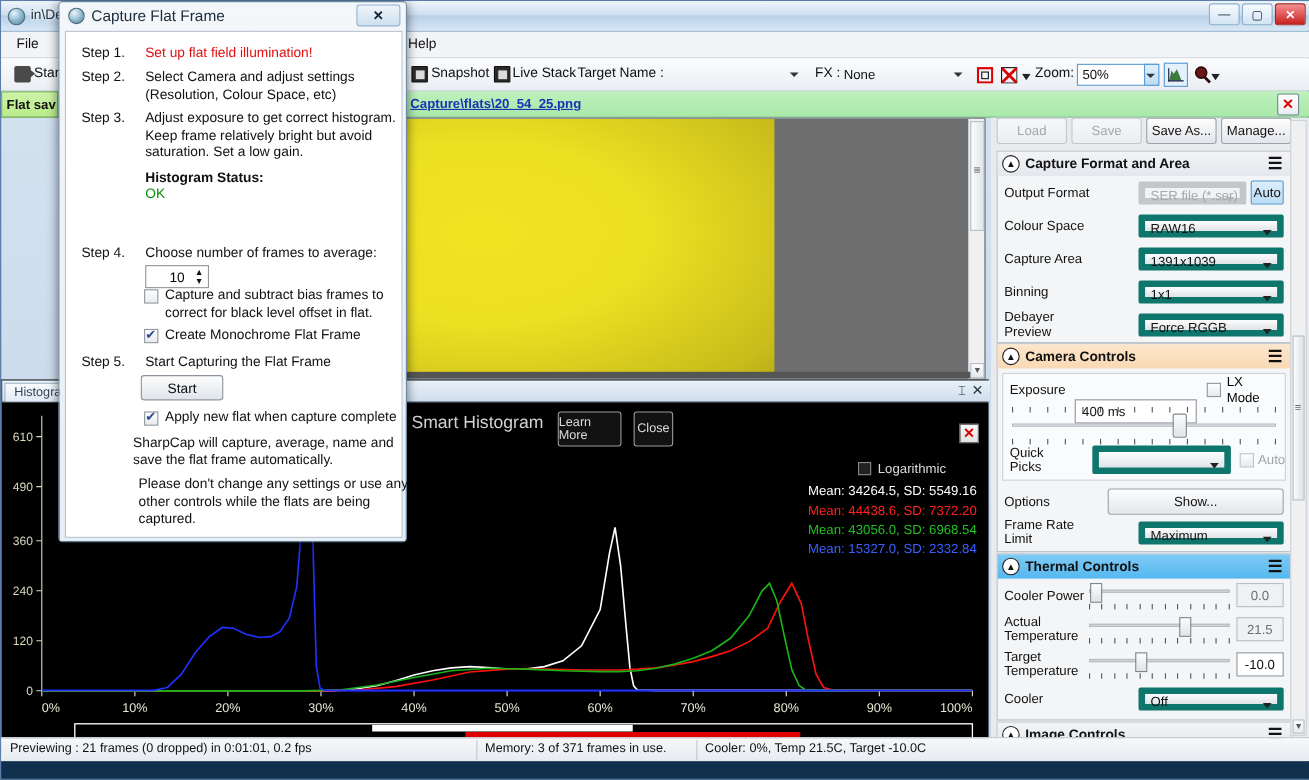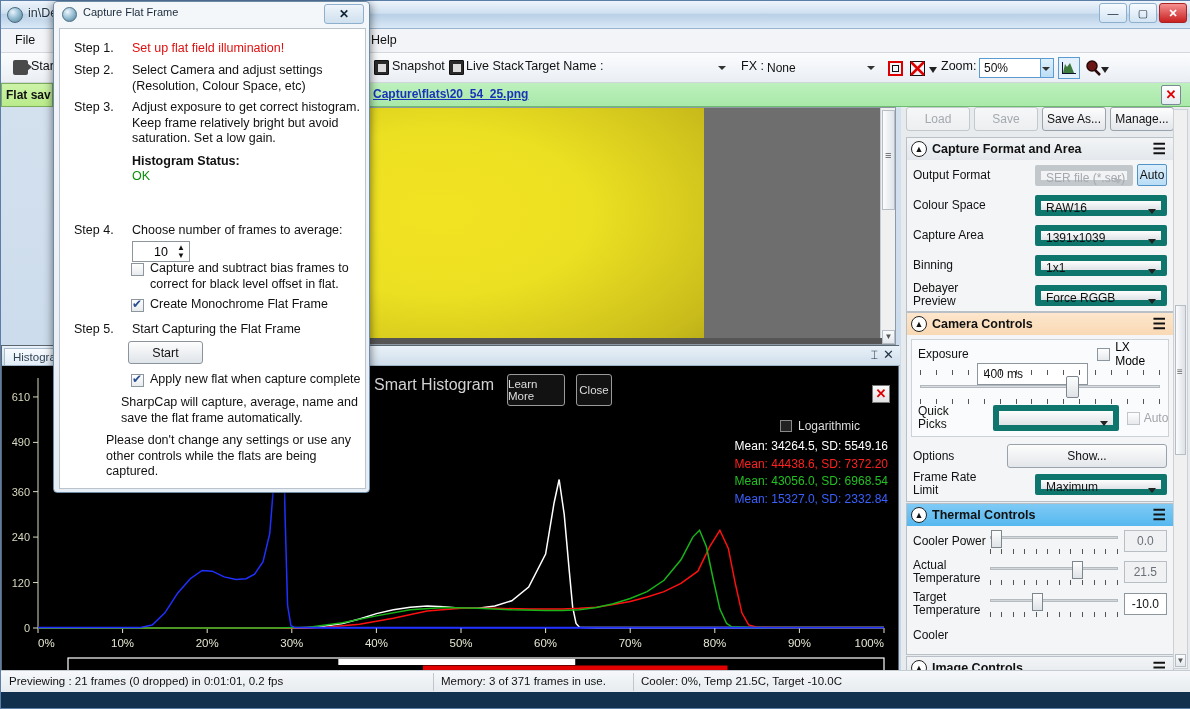--- a/index.html
+++ b/index.html
@@ -274,21 +274,21 @@
     background: linear-gradient(#f4f7fa,#e6edf4);
     border: 1px solid #6e8ba6; border-radius: 4px;
     box-shadow: 0 2px 10px rgba(0,0,0,.55);
   }
   .dlg-tb { position: absolute; left: 0; top: 0; width: 315px; height: 26px; }
   .dlg-ico {
     position: absolute; left: 8px; top: 5px; width: 15px; height: 15px; border-radius: 50%;
     background: radial-gradient(circle at 35% 30%, #eef6fc 0%, #9ec4d8 45%, #4d7d93 100%);
     border: 1px solid #4a6c80;
   }
-  .dlg-title { position: absolute; left: 29px; top: 4px; font-size: 11px; color: #1a2b3a; }
+  .dlg-title { position: absolute; left: 29px; top: 4px; font-size: 14px; color: #1a2b3a; }
   .dlg-x {
     position: absolute; right: 5px; top: 2px; width: 40px; height: 20px;
     background: linear-gradient(#eef4fa,#cfe0ee); border: 1px solid #8fb0cc; border-radius: 3px;
     text-align: center; line-height: 18px; font-size: 12px; color: #123; font-weight: bold;
   }
   .dlg-body {
     position: absolute; left: 5px; top: 26px; width: 307px; height: 461px;
     background: #fff; border: 1px solid #b9c4cf;
   }
   .steprow { position: absolute; display: flex; }
@@ -628,20 +628,24 @@
                 <i></i>
                 <i></i>
                 <i></i>
               </div>
         </div>
         <div class="numbox active" style="margin-left:6px;">-10.0</div>
       </div>
 
       <div class="grow">
         <div class="glabel">Cooler</div>
+        <div class="gcombo">
+          <span>Off</span>
+          <span class="ar"></span>
+        </div>
       </div>
     </div>
 
     <div class="group" style="top:549px; height:36px;">
       <div class="ghead plain">
         <span class="chev">▲</span>
         <span>Image Controls</span>
         <span class="hamb">☰</span>
       </div>
     </div>
@@ -787,18 +791,18 @@
         <div class="stepno">Step 5.</div>
         <div class="steptxt">Start Capturing the Flat Frame</div>
       </div>
 
       <div class="startbtn" style="left:68px; top:312px;">Start</div>
 
       <div class="dchk on" style="left:71px; top:345px;"></div>
       <div class="steptxt" style="position:absolute; left:90px; top:343px; width:220px;">Apply new flat when capture complete</div>
 
       <div class="steptxt" style="position:absolute; left:61px; top:366px; width:245px;">SharpCap will capture, average, name and save the flat frame automatically.</div>
-      <div class="steptxt" style="position:absolute; left:46px; top:404px; width:248px;">Please don't change any settings or use any other controls while the flats are being captured.</div>
+      <div class="steptxt" style="position:absolute; left:66px; top:404px; width:248px;">Please don't change any settings or use any other controls while the flats are being captured.</div>
     </div>
   </div>
 
  </div>
 </div>
 
 </body></html>

